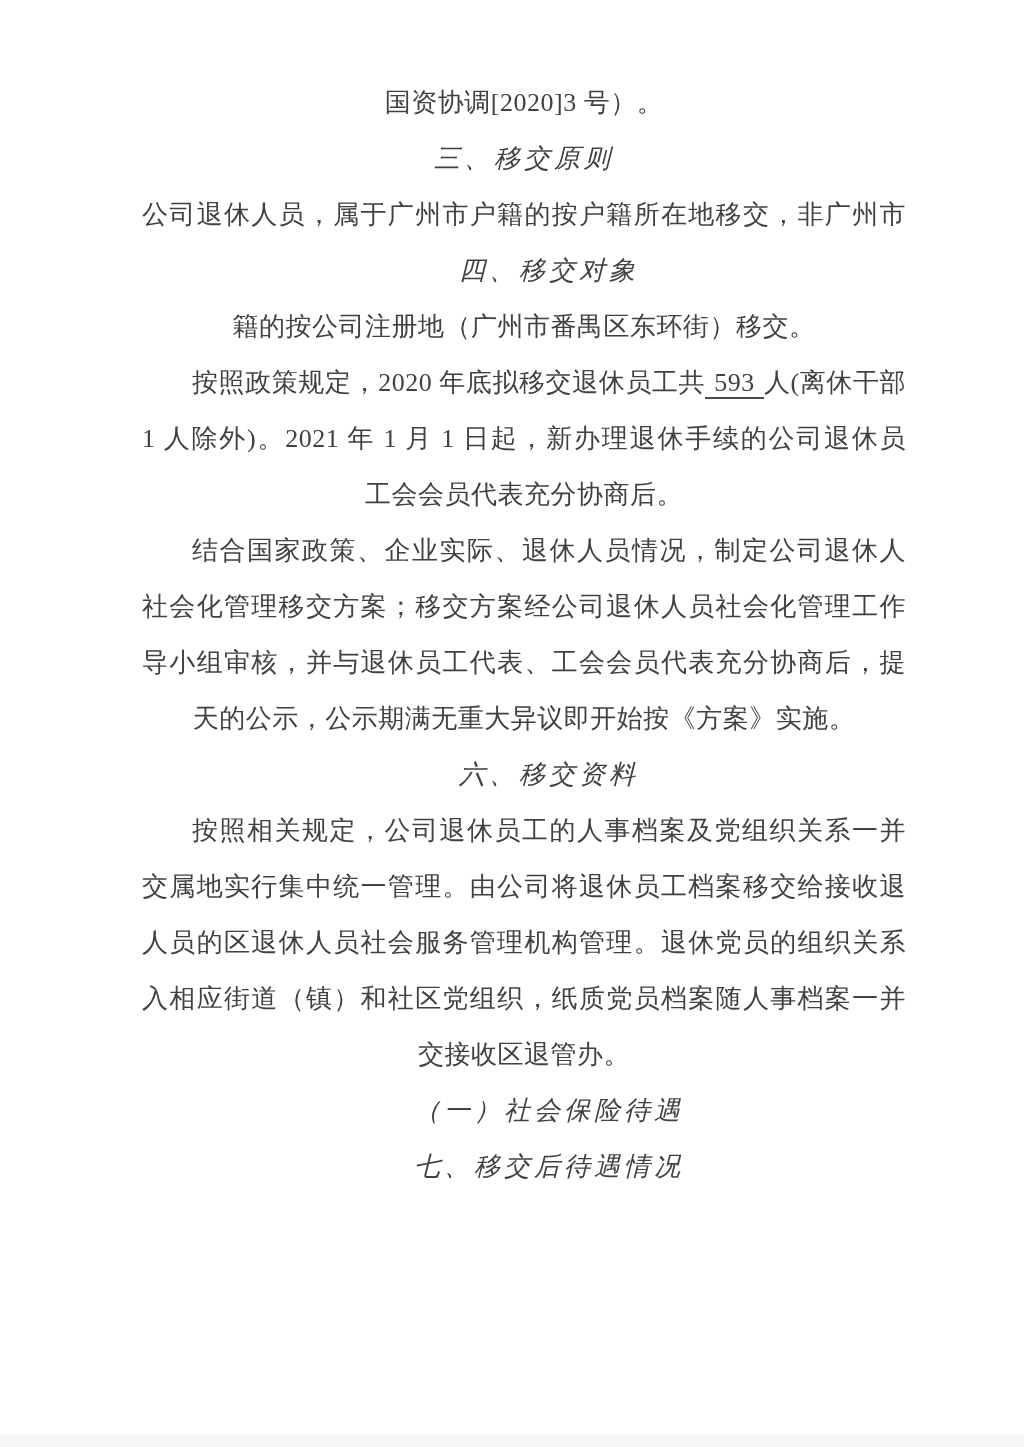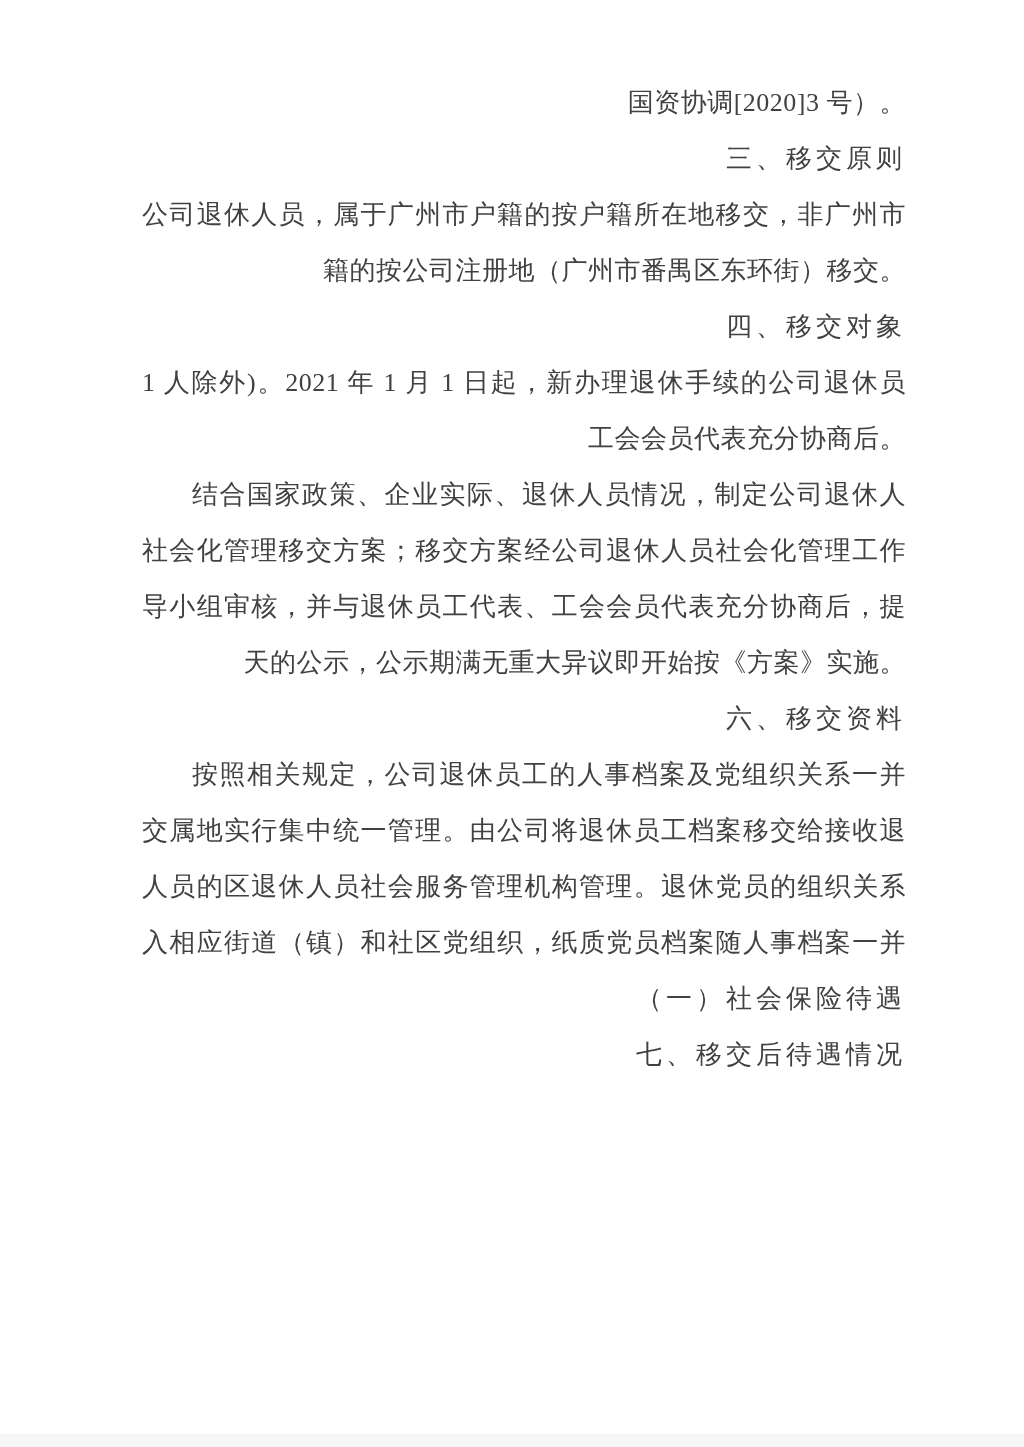--- a/index.html
+++ b/index.html
@@ -26,38 +26,39 @@
     left: 142px;
     top: 75px;
     width: 764px;
     color: #414141;
   }
   .line {
     height: 56px;
     line-height: 56px;
     font-size: 26px;
     white-space: nowrap;
-    text-align: right;
+    text-align: center;
     letter-spacing: 0.5px;
   }
   .line.fill {
     white-space: normal;
     text-align: justify;
     text-align-last: justify;
     overflow: hidden;
   }
   .line.indent {
     padding-left: 50px;
   }
   .line.indent.fill {
     padding-left: 0;
     text-indent: 50px;
   }
   .line.heading {
     letter-spacing: 4px;
+    font-style: italic;
   }
   .underline-val {
     border-bottom: 2px solid #4a4a4a;
     padding: 0 2px;
   }
   .scan-edge {
     position: absolute;
     left: 0;
     bottom: 0;
     width: 1024px;
@@ -69,39 +70,41 @@
 <body>
 
 <div class="page">
   <div class="content">
 
     <div class="line">国资协调[2020]3 号）。</div>
 
     <div class="line heading">三、移交原则</div>
 
     <div class="line fill">公司退休人员，属于广州市户籍的按户籍所在地移交，非广州市户</div>
+    <div class="line indent heading">四、移交对象</div>
+
     <div class="line">籍的按公司注册地（广州市番禺区东环街）移交。</div>
 
-    <div class="line indent heading">四、移交对象</div>
-
+    <div class="line indent fill"><span>按照政策规定，2020 年底拟移交退休员工共</span><span class="underline-val">&nbsp;593&nbsp;</span><span>人(离休干部</span></div>
     <div class="line fill">1 人除外)。2021 年 1 月 1 日起，新办理退休手续的公司退休员工，</div>
     <div class="line">工会会员代表充分协商后。</div>
 
 
     <div class="line indent fill">结合国家政策、企业实际、退休人员情况，制定公司退休人员</div>
     <div class="line fill">社会化管理移交方案；移交方案经公司退休人员社会化管理工作领</div>
     <div class="line fill">导小组审核，并与退休员工代表、工会会员代表充分协商后，提交</div>
     <div class="line">天的公示，公示期满无重大异议即开始按《方案》实施。</div>
 
     <div class="line indent heading">六、移交资料</div>
 
     <div class="line indent fill">按照相关规定，公司退休员工的人事档案及党组织关系一并移</div>
     <div class="line fill">交属地实行集中统一管理。由公司将退休员工档案移交给接收退休</div>
     <div class="line fill">人员的区退休人员社会服务管理机构管理。退休党员的组织关系转</div>
     <div class="line fill">入相应街道（镇）和社区党组织，纸质党员档案随人事档案一并移</div>
+    <div class="line">交接收区退管办。</div>
 
     <div class="line indent heading">（一）社会保险待遇</div>
     <div class="line indent heading">七、移交后待遇情况</div>
 
   </div>
 
   <div class="scan-edge"></div>
 </div>
 
 </body></html>

